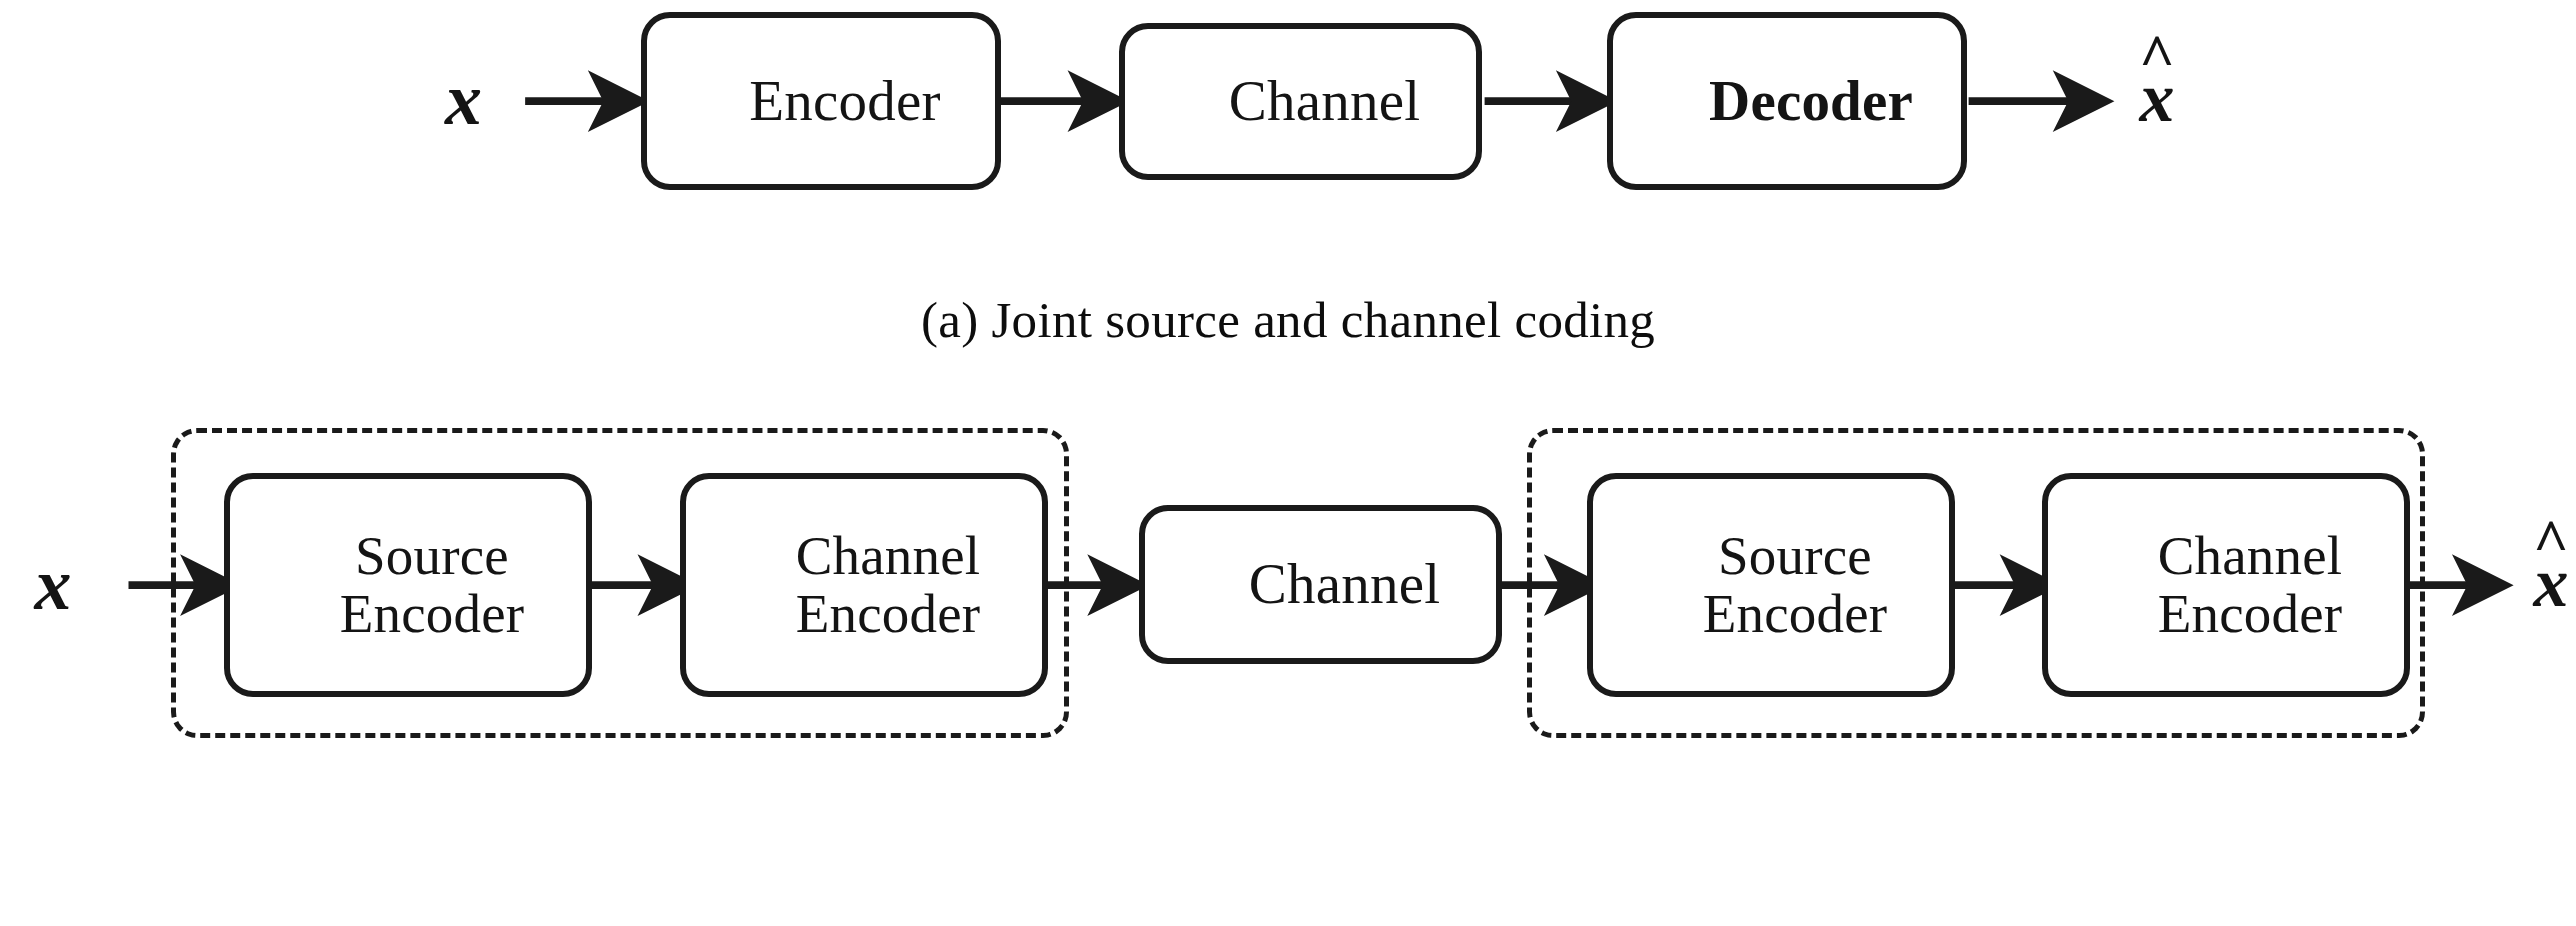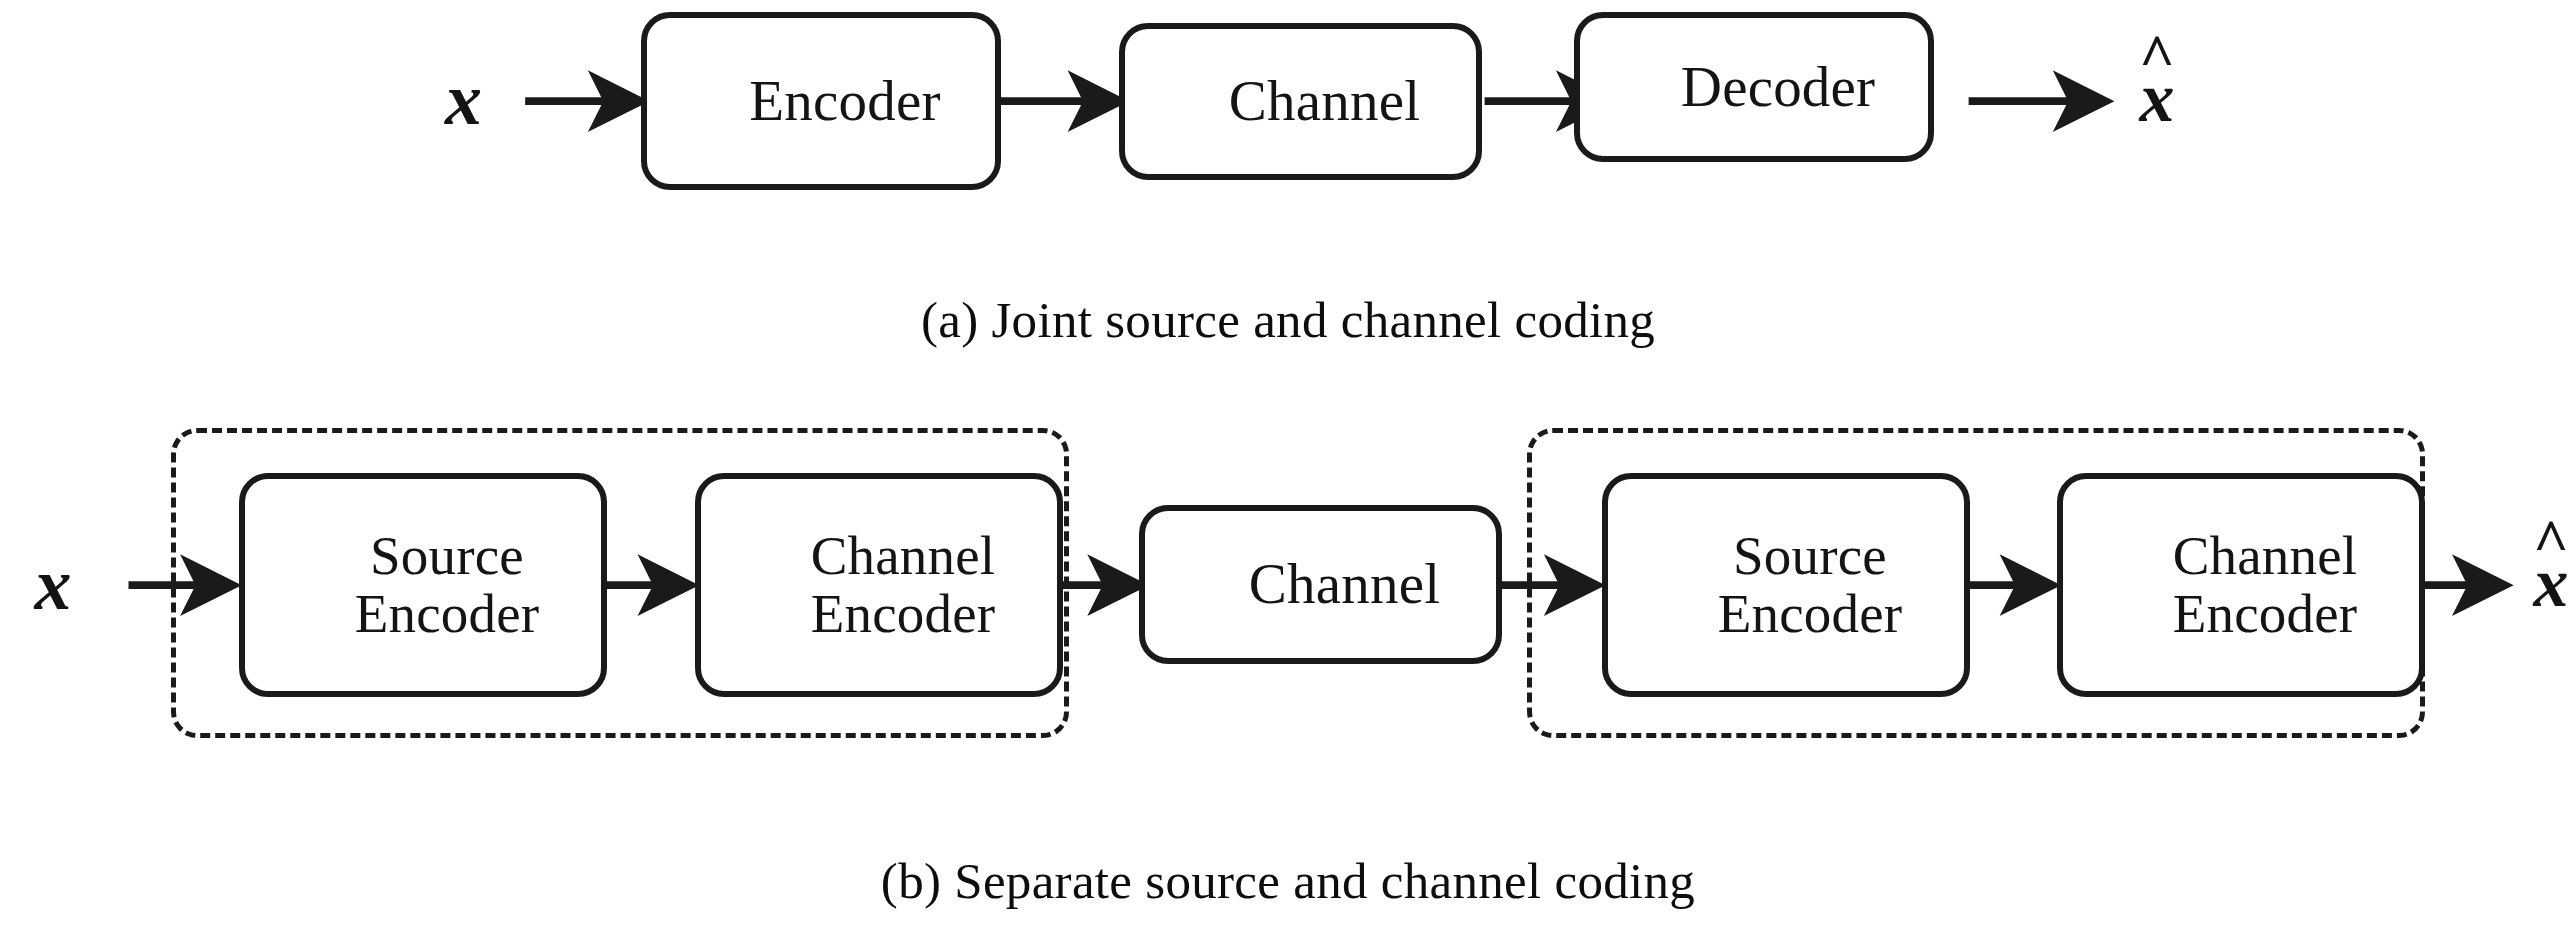--- a/index.html
+++ b/index.html
@@ -38,21 +38,21 @@
     text-align: center;
     line-height: 1.06;
     font-family: "Liberation Serif", "DejaVu Serif", serif;
     font-weight: 400;
     color: #141414;
     white-space: pre-line;
     letter-spacing: 0.2px;
     padding-left: 48px;
   }
   .node.single { font-size: 57px; }
-  .node.dual   { font-size: 55px; margin-left: 15px; }
+  .node.dual   { font-size: 55px; }
 
   
   .group-dashed {
     position: absolute;
     box-sizing: border-box;
     border: 5.1px dashed #1a1a1a;
     border-radius: 26px;
     background: transparent;
   }
 
@@ -124,21 +124,21 @@
   </div>
 
   <div class="node single" style="left:641px; top:12px; width:360px; height:178px;">
     <span>Encoder</span>
   </div>
 
   <div class="node single" style="left:1119px; top:23px; width:363px; height:157px;">
     <span>Channel</span>
   </div>
 
-  <div class="node single" style="left:1574px; top:12px; width:360px; height:150px;">
+  <div class="node single" style="left:1607px; top:12px; width:360px; height:178px;font-weight:bold;">
     <span>Decoder</span>
   </div>
 
   <div class="sym" style="left:2116px; top:63px; width:82px; font-size:70px;">
     <span class="hat" style="top:-38px; font-size:62px;">^</span>
     <span class="glyph">x</span>
   </div>
 
   <div class="caption" style="left:0px; top:291px; width:2576px;">(a)  Joint source and channel coding</div>
 
@@ -168,16 +168,15 @@
 
   <div class="node dual" style="left:2042px; top:473px; width:368px; height:224px;">
     <span><span>Channel</span><br><span>Encoder</span></span>
   </div>
 
   <div class="sym" style="left:2510px; top:548px; width:82px; font-size:70px;">
     <span class="hat" style="top:-38px; font-size:62px;">^</span>
     <span class="glyph">x</span>
   </div>
 
-  <div class="caption" style="left:0px; top:852px; width:2576px;">(b)  Separate source and channel coding</div>
 
 </div>
 
 
 </body></html>

